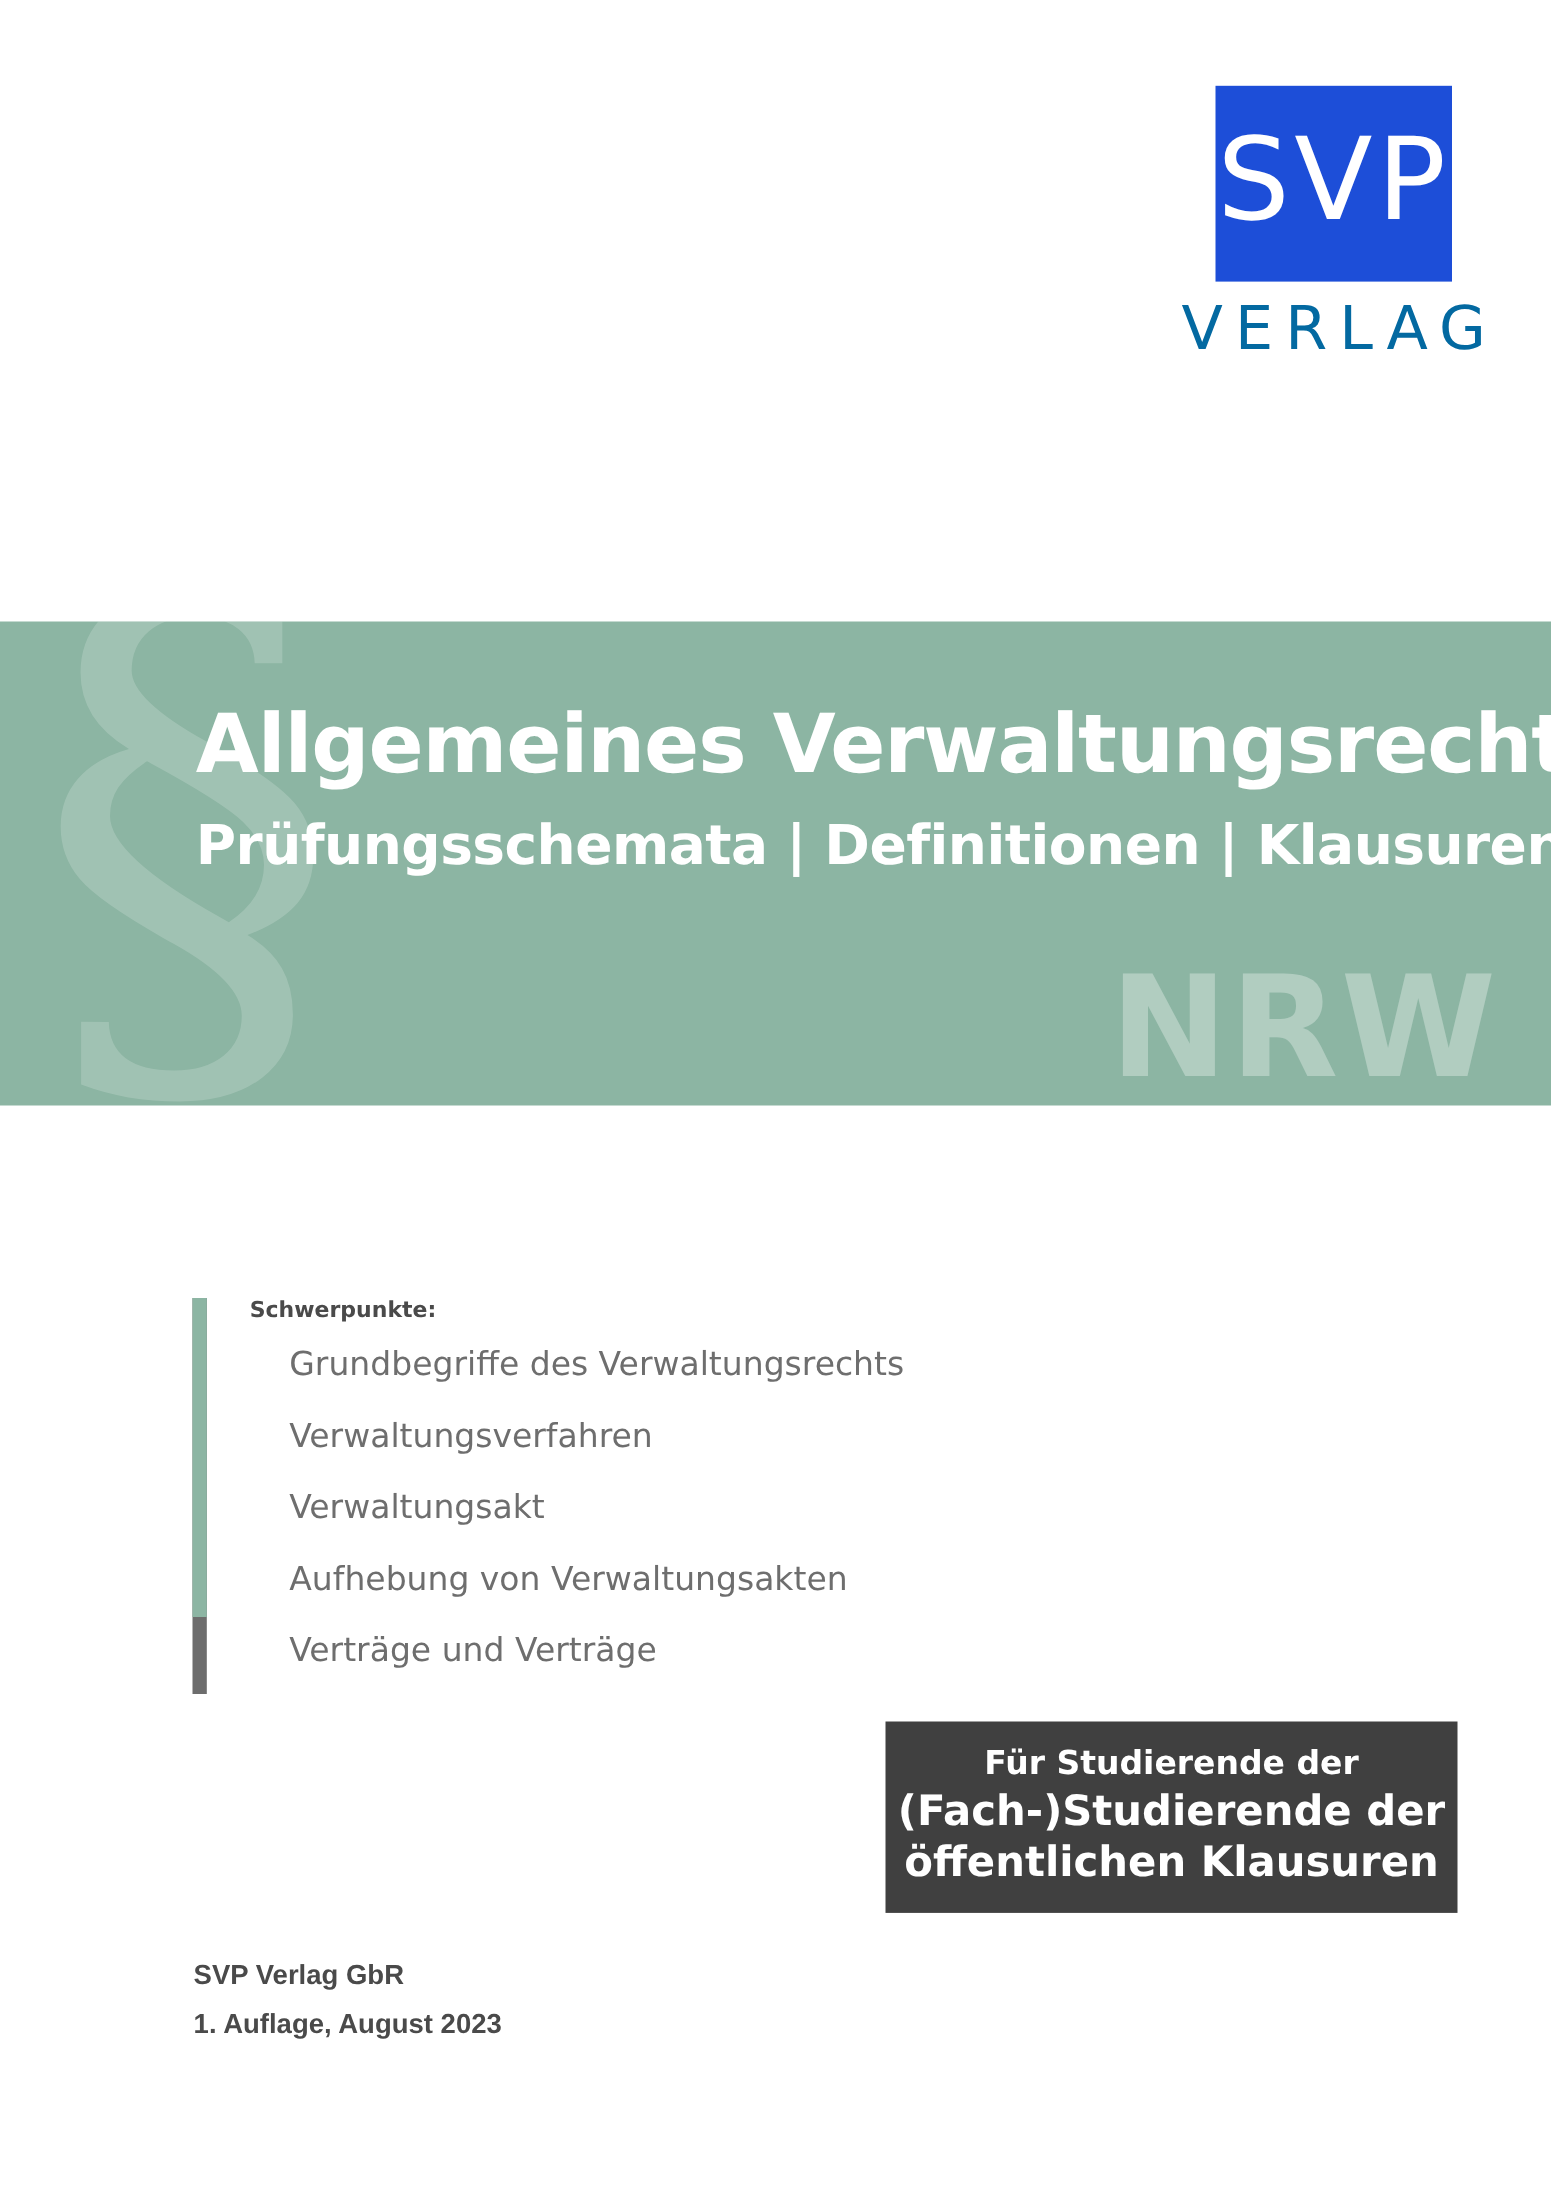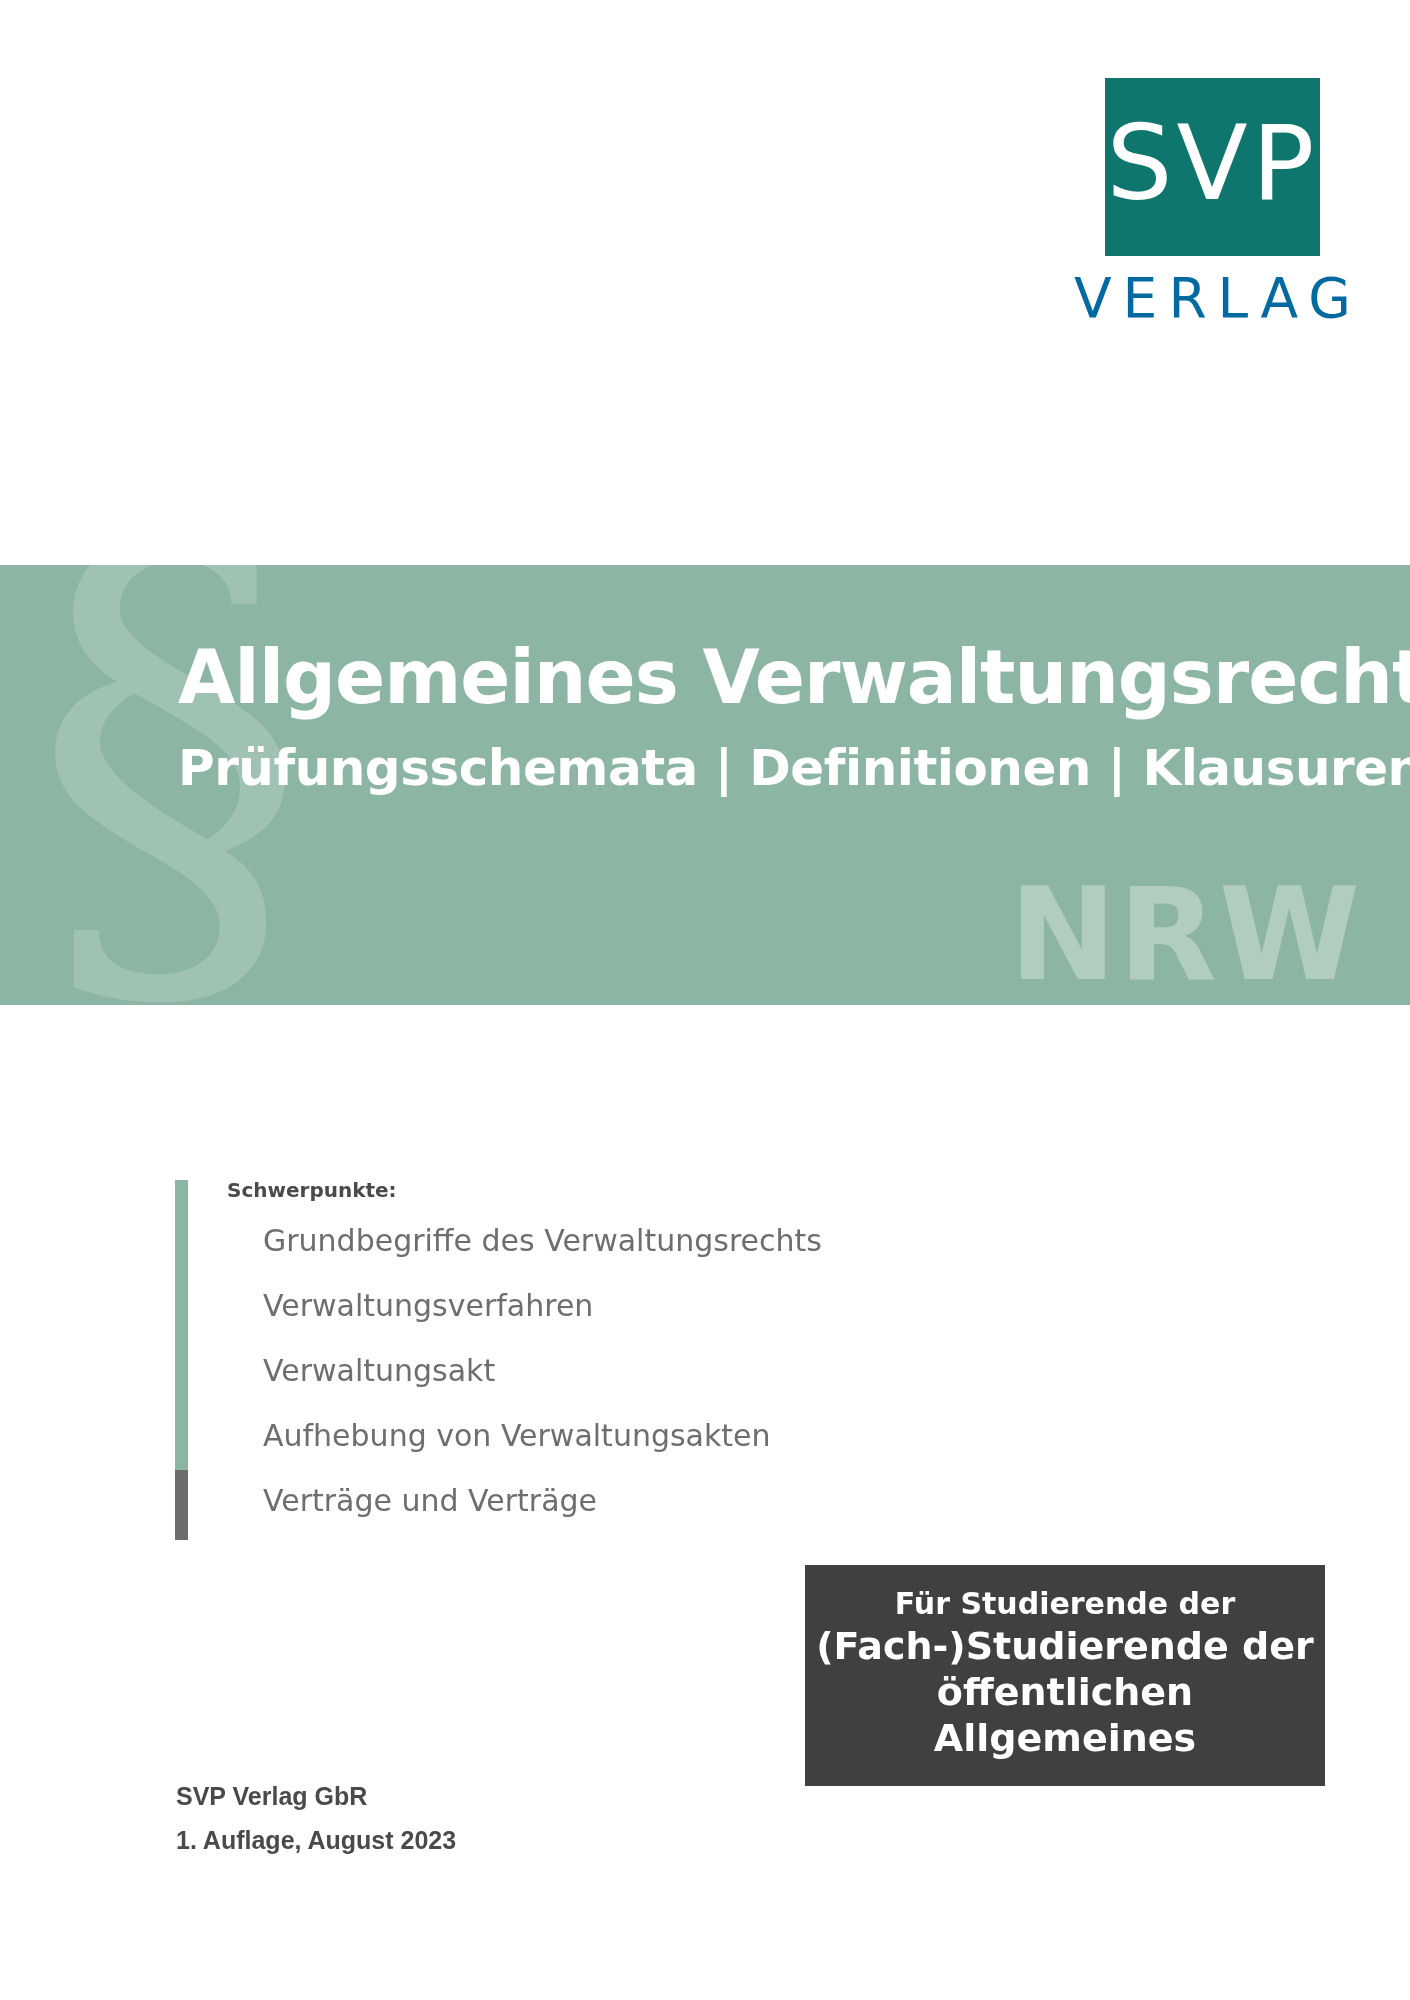--- a/index.html
+++ b/index.html
@@ -17,21 +17,21 @@
 
   
   .logo-block {
     position: absolute;
     top: 78px;
     right: 90px;
     width: 260px;
     text-align: center;
   }
   .logo-mark {
-    background: #0f766e;
+    background: #1d4ed8;
     color: #ffffff;
     font-family: "DejaVu Sans", sans-serif;
     font-weight: 400;
     font-size: 104px;
     line-height: 150px;
     letter-spacing: 4px;
     padding: 10px 0 18px 0;
     width: 215px;
     margin: 0 0 0 45px;
     box-sizing: border-box;
@@ -201,19 +201,19 @@
     <div class="focus-item">Verwaltungsverfahren</div>
     <div class="focus-item">Verwaltungsakt</div>
     <div class="focus-item">Aufhebung von Verwaltungsakten</div>
     <div class="focus-item">Verträge und Verträge</div>
   </div>
 </div>
 
 <div class="audience-box">
   <div class="audience-line1">Für Studierende der</div>
   <div class="audience-line2">(Fach-)Studierende der</div>
-  <div class="audience-line3">öffentlichen Allgemeines</div>
+  <div class="audience-line3">öffentlichen Klausuren</div>
 </div>
 
 <div class="imprint">
   <div>SVP Verlag GbR</div>
   <div>1. Auflage, August 2023</div>
 </div>
 
 </body></html>

